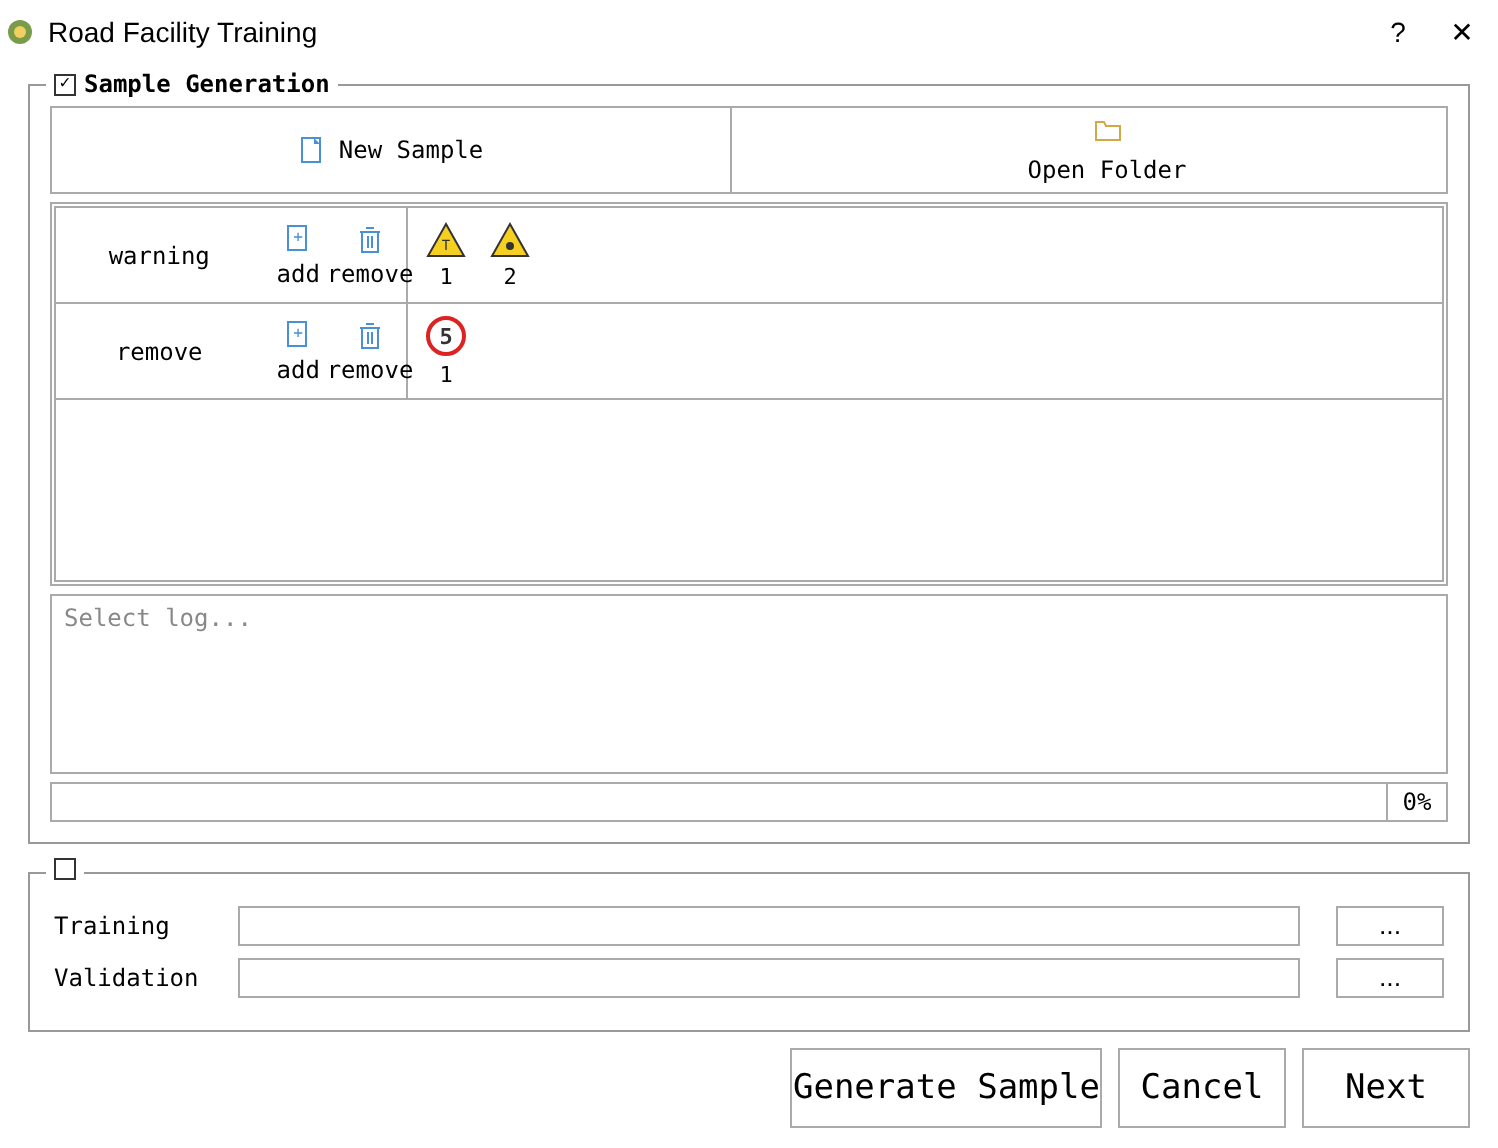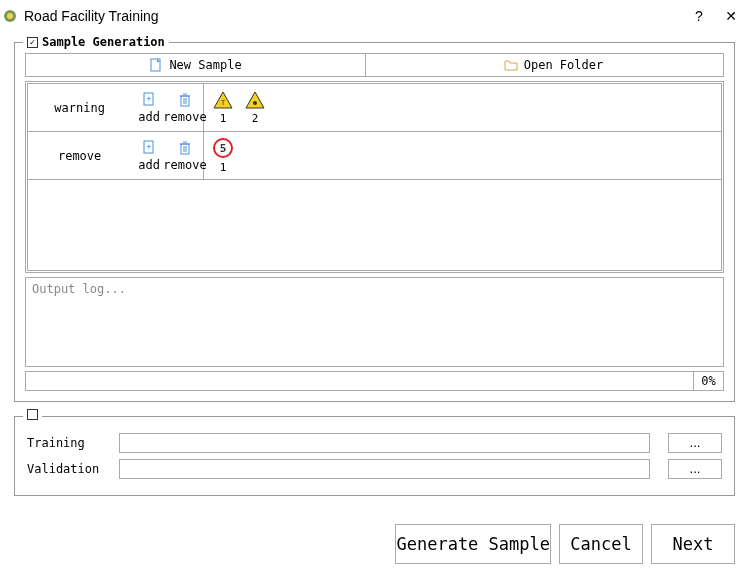--- a/index.html
+++ b/index.html
@@ -7,21 +7,21 @@
 .titlebar { display: flex; padding: 8px 2px; height: 36px; }
 .titlebar-icon { width: 16px; height: 16px; margin-right: 6px; }
 .titlebar-title { font-family: "Microsoft YaHei", sans-serif; font-size: 14px; flex: 1; }
 .titlebar-btn { width: 32px; text-align: center; font-size: 14px; cursor: pointer; font-family: sans-serif; }
 .content { padding: 6px 14px 0 14px; }
 .fieldset { border: 1px solid #999; position: relative; padding: 10px; }
 .fieldset-legend { position: absolute; top: -8px; left: 8px; background: #fff; padding: 0 4px; display: flex; align-items: center; gap: 4px; }
 .checkbox { width: 11px; height: 11px; border: 1px solid #333; display: inline-flex; align-items: center; justify-content: center; font-size: 9px; line-height: 1; }
 .toolbar { display: flex; border: 1px solid #aaa; margin-bottom: 4px; gap: 18px; }
 .toolbar-btn { flex: 1; padding: 4px; text-align: center; cursor: pointer; border-right: 1px solid #aaa; display: flex; align-items: center; justify-content: center; gap: 6px; }
-.toolbar-btn:last-child { border-right: none; }
+.toolbar-btn:last-child { border-right: none; flex-direction: column; }
 .sample-table { border: 3px double #aaa; width: 100%; }
 .sample-row { display: flex; border-bottom: 1px solid #aaa; min-height: 48px; align-items: stretch; }
 .sample-row:last-child { border-bottom: none; }
 .cell-left { width: 176px; display: flex; align-items: center; border-right: 1px solid #aaa; }
 .label-cell { width: 104px; text-align: center; }
 .action-cell { width: 36px; text-align: center; display: flex; flex-direction: column; align-items: center; justify-content: center; gap: 2px; cursor: pointer; }
 .cell-right { flex: 1; display: flex; align-items: center; padding: 4px 8px; gap: 10px; }
 .thumb { display: flex; flex-direction: column; align-items: center; gap: 2px; }
 .thumb-num { font-size: 11px; }
 .output-log { border: 1px solid #aaa; height: 90px; margin-top: 4px; padding: 4px 6px; color: #888; overflow: auto; }
@@ -148,21 +148,21 @@
                 <circle cx="11" cy="11" r="9" fill="#fff" stroke="#d22" stroke-width="2"></circle>
                 <text x="11" y="15" text-anchor="middle" font-size="11" font-weight="bold" fill="#333">5</text>
               </svg>
             <span class="thumb-num">1</span>
           </div>
         </div>
       </div>
       <div class="spacer"></div>
     </div>
 
-    <div class="output-log">Output log...</div>
+    <div class="output-log">Select log...</div>
 
     <div class="progress-row">
       <div class="progress-bar"></div>
       <div class="progress-val">0%</div>
     </div>
   </div>
 
   <div class="fieldset select-existed">
     <div class="fieldset-legend">
       <span class="checkbox"></span>

